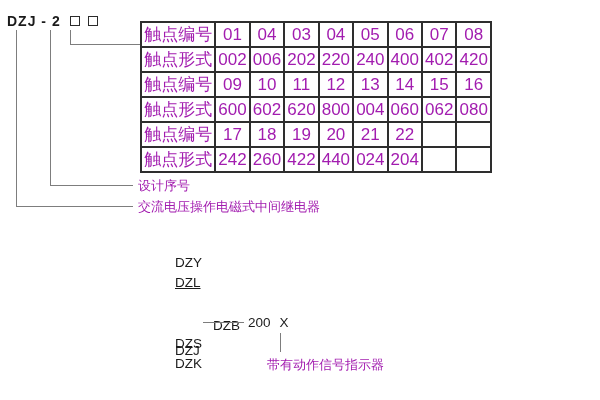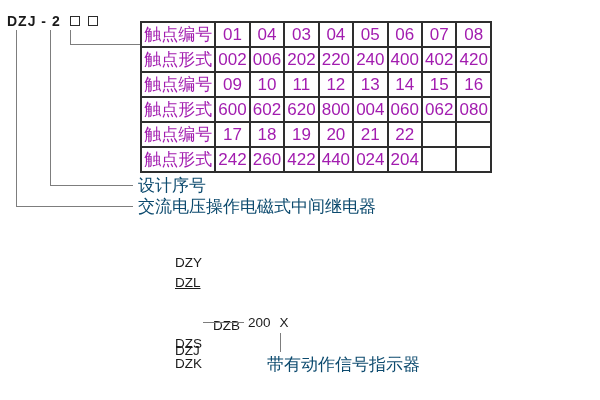--- a/index.html
+++ b/index.html
@@ -19,21 +19,21 @@
   table.ctable td{border:2px solid #2e2e2e;text-align:center;vertical-align:middle;
                   font-size:17px;color:#a21caf;height:21px;padding:0;white-space:nowrap;}
   table.ctable td.hdr{width:76px;}
   table.ctable td.val{width:36px;}
 
   
   .ln{position:absolute;background:#7d7d7d;}
   .v{width:1px;}
   .h{height:1px;}
 
-  .lbl{position:absolute;font-size:17px;line-height:15px;color:#0c4a6e;white-space:nowrap;}
+  .lbl{position:absolute;font-size:13px;line-height:15px;color:#a21caf;white-space:nowrap;}
 
   
   .series-item{position:absolute;left:175px;font-size:13.5px;line-height:14px;
                font-weight:500;color:#1b1b1b;white-space:nowrap;}
   .dzb-suffix{position:absolute;left:248px;top:316px;font-size:13.5px;line-height:14px;
               font-weight:500;white-space:nowrap;}
   .dzb-suffix .gap{display:inline-block;width:9px;}
 </style>
 </head>
 <body>

